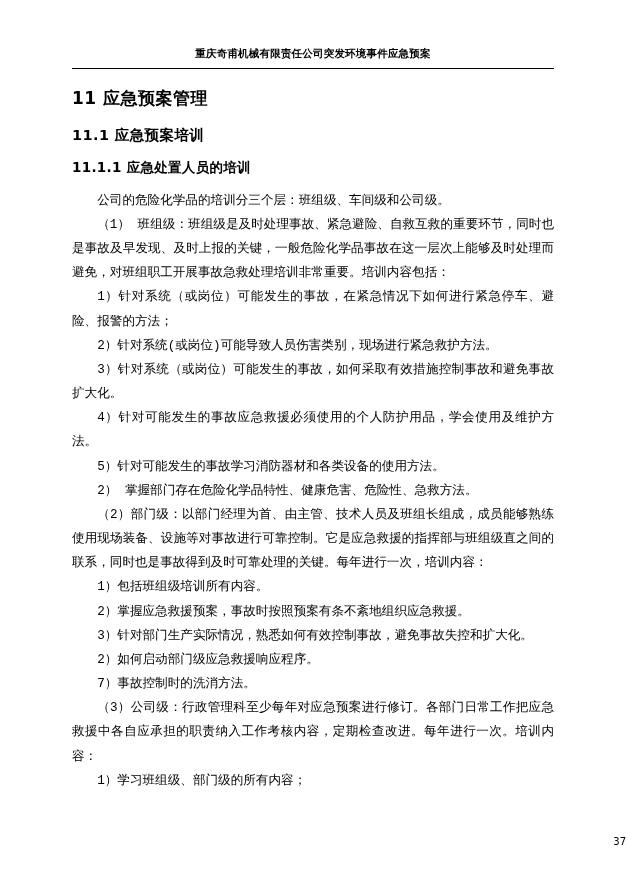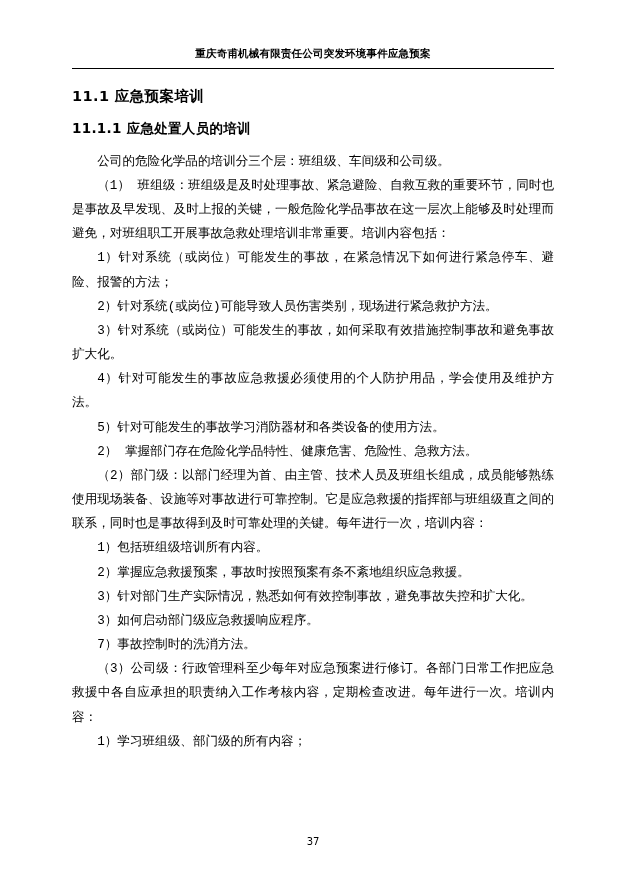--- a/index.html
+++ b/index.html
@@ -68,50 +68,51 @@
     text-align: justify;
     text-justify: inter-ideograph;
     text-indent: 2em;
     font-family: Liberation Mono, monospace;
   }
   .footer {
     position: absolute;
     left: 0;
     right: 0;
     bottom: 24px;
-    text-align: center;
+    text-align: right;
     font-size: 10px;
     color: #000;
   }
 </style>
 </head>
 <body>
 
 <div class="page">
   <div class="page-inner">
 
     <div class="header">重庆奇甫机械有限责任公司突发环境事件应急预案</div>
     <div class="header-rule"></div>
 
+    <h1 class="sec">11  应急预案管理</h1>
     <h2 class="sec">11.1  应急预案培训</h2>
     <h3 class="sec">11.1.1 应急处置人员的培训</h3>
 
     <p class="body">公司的危险化学品的培训分三个层：班组级、车间级和公司级。</p>
     <p class="body">（1） 班组级：班组级是及时处理事故、紧急避险、自救互救的重要环节，同时也是事故及早发现、及时上报的关键，一般危险化学品事故在这一层次上能够及时处理而避免，对班组职工开展事故急救处理培训非常重要。培训内容包括：</p>
     <p class="body">1）针对系统（或岗位）可能发生的事故，在紧急情况下如何进行紧急停车、避险、报警的方法；</p>
     <p class="body">2）针对系统(或岗位)可能导致人员伤害类别，现场进行紧急救护方法。</p>
     <p class="body">3）针对系统（或岗位）可能发生的事故，如何采取有效措施控制事故和避免事故扩大化。</p>
     <p class="body">4）针对可能发生的事故应急救援必须使用的个人防护用品，学会使用及维护方法。</p>
     <p class="body">5）针对可能发生的事故学习消防器材和各类设备的使用方法。</p>
     <p class="body">2）  掌握部门存在危险化学品特性、健康危害、危险性、急救方法。</p>
     <p class="body">（2）部门级：以部门经理为首、由主管、技术人员及班组长组成，成员能够熟练使用现场装备、设施等对事故进行可靠控制。它是应急救援的指挥部与班组级直之间的联系，同时也是事故得到及时可靠处理的关键。每年进行一次，培训内容：</p>
     <p class="body">1）包括班组级培训所有内容。</p>
     <p class="body">2）掌握应急救援预案，事故时按照预案有条不紊地组织应急救援。</p>
     <p class="body">3）针对部门生产实际情况，熟悉如何有效控制事故，避免事故失控和扩大化。</p>
-    <p class="body">3）如何启动部门级应急救援响应程序。</p>
+    <p class="body">2）如何启动部门级应急救援响应程序。</p>
     <p class="body">7）事故控制时的洗消方法。</p>
     <p class="body">（3）公司级：行政管理科至少每年对应急预案进行修订。各部门日常工作把应急救援中各自应承担的职责纳入工作考核内容，定期检查改进。每年进行一次。培训内容：</p>
     <p class="body">1）学习班组级、部门级的所有内容；</p>
 
   </div>
 
   <div class="footer">37</div>
 </div>
 
 </body></html>

